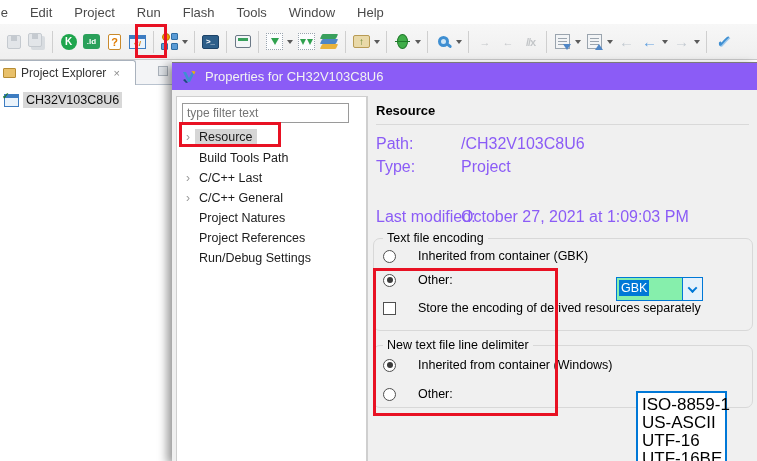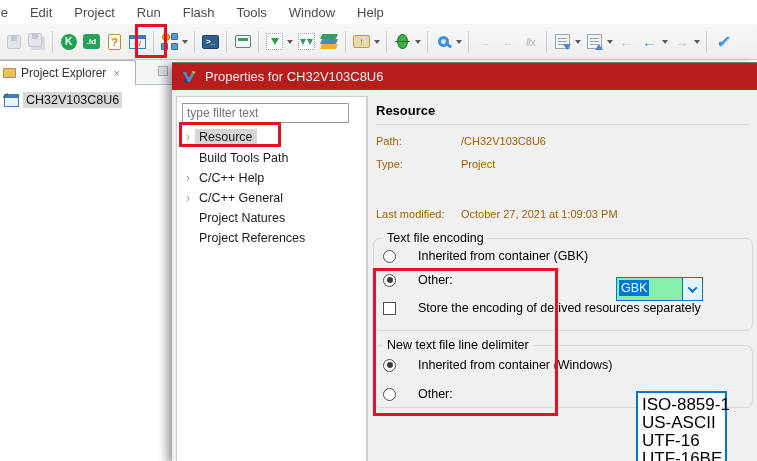--- a/index.html
+++ b/index.html
@@ -61,39 +61,39 @@
   .tabclose { font-size:11px; color:#8a8a8a; margin-left:2px; }
   .minfrag { position:absolute; right:4px; top:6px; width:10px; height:10px; background:#dfe3e8; border:1px solid #aab2bb; }
   .ptree { position:absolute; left:0; top:26px; width:172px; bottom:0; background:#fff; }
   .pitem { position:absolute; left:0; top:5px; height:18px; display:flex; align-items:center; gap:4px; padding-left:4px; width:100%; }
   .pico { width:15px; height:13px; background:#eaf3fb; border:1px solid #3d7cc1; border-top:4px solid #3d7cc1; position:relative; flex:0 0 auto; }
   .pico::after { content:"✓"; position:absolute; left:-3px; top:-7px; color:#1f7a2a; font-size:9px; font-weight:bold; }
   .pitem .plabel { font-size:12.5px; color:#111; background:#d8d8d8; padding:1px 3px; white-space:nowrap; }
 
   
   .dialog { position:absolute; left:172px; top:62px; width:585px; height:399px; background:#f0f0f0; box-shadow:-5px 3px 9px rgba(0,0,0,.4); }
-  .dtitle { position:absolute; left:0; top:0; right:0; height:28px; background:#b91c1c; border-top:1px solid #7a7a78; display:flex; align-items:center; padding-left:9px; gap:8px; }
+  .dtitle { position:absolute; left:0; top:0; right:0; height:28px; background:#8b5cf6; border-top:1px solid #7a7a78; display:flex; align-items:center; padding-left:9px; gap:8px; }
   .dtitle .ttext { color:#f2f2f2; font-size:13px; white-space:nowrap; }
   .mrlogo { width:16px; height:16px; flex:0 0 auto; }
 
   .treepanel { position:absolute; left:4px; top:34px; width:191px; bottom:0; background:#fff; border:1px solid #cfcfcf; border-bottom:none; }
   .filterbox { position:absolute; left:5px; top:6px; width:167px; height:20px; border:1px solid #9a9a9a; background:#fff; font-size:12px; color:#8a8a8a; padding:2px 4px; font-family:"Liberation Sans",sans-serif; }
   .dtree { position:absolute; left:0; top:30px; right:0; bottom:0; }
   .titem { position:absolute; left:0; width:100%; height:20px; display:flex; align-items:center; }
   .titem .arrow { width:14px; text-align:center; color:#9a9a9a; font-size:12px; flex:0 0 auto; margin-left:4px; }
   .titem .noarrow { width:14px; flex:0 0 auto; margin-left:4px; }
   .titem .tlabel { font-size:12.5px; color:#1c1c1c; padding:1px 4px; white-space:nowrap; }
   .titem .tlabel.sel { background:#d6d6d6; }
 
   .vdivider { position:absolute; left:195px; top:34px; width:1px; bottom:0; background:#cfcfcf; }
 
   .content { position:absolute; left:196px; top:28px; right:0; bottom:0; }
   .chead { position:absolute; left:8px; top:13px; font-size:13px; font-weight:bold; color:#000; }
   .csep { position:absolute; left:8px; top:34px; right:8px; height:1px; background:#d9d9d9; }
-  .inforow { position:absolute; left:8px; display:flex; font-size:11px; color:#a16207; white-space:nowrap; }
+  .inforow { position:absolute; left:8px; display:flex; font-size:16px; color:#8b5cf6; white-space:nowrap; }
   .inforow .ilabel { width:85px; flex:0 0 auto; }
   .irow1{ top:45px; } .irow2{ top:68px; } .irow3{ top:93px; } .irow4{ top:118px; }
 
   .group { position:absolute; border:1px solid #d8d8d8; border-radius:7px; }
   .group1 { left:5px; top:148px; width:380px; height:93px; }
   .group2 { left:5px; top:255px; width:380px; height:63px; }
   .glabel { position:absolute; left:9px; top:-8px; background:#f0f0f0; padding:0 4px; font-size:12.5px; color:#000; white-space:nowrap; }
 
   .ctrlrow { position:absolute; display:flex; align-items:center; gap:22px; font-size:12.5px; color:#000; white-space:nowrap; }
   .radio { width:13px; height:13px; border:1px solid #4f4f4f; border-radius:50%; background:#fff; position:relative; flex:0 0 auto; }
@@ -277,33 +277,37 @@
         <div class="titem" style="top:0">
           <span class="arrow">›</span>
           <span class="tlabel sel">Resource</span>
         </div>
         <div class="titem" style="top:21px">
           <span class="noarrow"></span>
           <span class="tlabel">Build Tools Path</span>
         </div>
         <div class="titem" style="top:41px">
           <span class="arrow">›</span>
-          <span class="tlabel">C/C++ Help</span>
+          <span class="tlabel">C/C++ Last</span>
         </div>
         <div class="titem" style="top:61px">
           <span class="arrow">›</span>
           <span class="tlabel">C/C++ General</span>
         </div>
         <div class="titem" style="top:81px">
           <span class="noarrow"></span>
           <span class="tlabel">Project Natures</span>
         </div>
         <div class="titem" style="top:101px">
           <span class="noarrow"></span>
           <span class="tlabel">Project References</span>
+        </div>
+        <div class="titem" style="top:121px">
+          <span class="noarrow"></span>
+          <span class="tlabel">Run/Debug Settings</span>
         </div>
       </div>
     </div>
     <div class="vdivider"></div>
 
     <div class="content">
       <div class="chead">Resource</div>
       <div class="csep"></div>
 
       <div class="inforow irow1">

